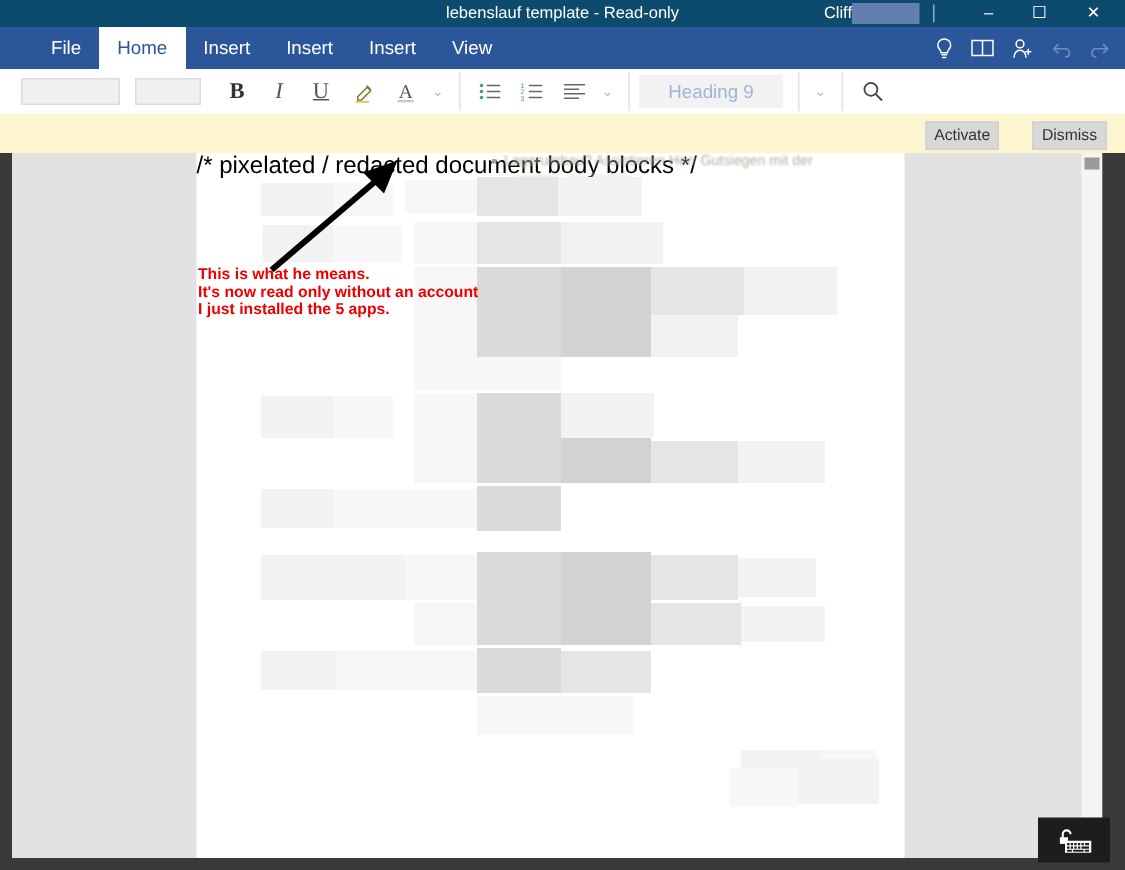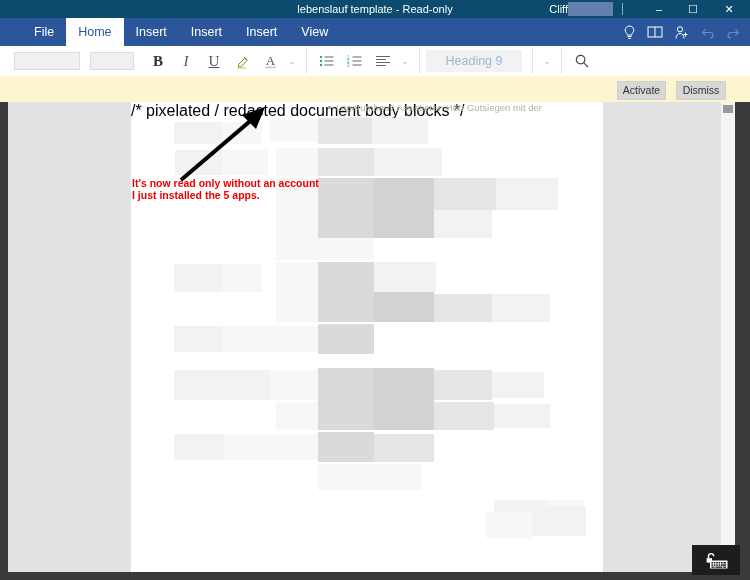--- a/index.html
+++ b/index.html
@@ -105,21 +105,21 @@
   .notify-text{
     position:absolute;left:17px;top:0;height:26px;line-height:26px;
     font-size:11px;color:#3b3b3b;white-space:nowrap;
   }
   .notify-btn{
     position:absolute;top:5px;height:17px;line-height:17px;
     background:#d8d8d8;border:1px solid #cfcfcf;
     font-size:10.5px;color:#333;text-align:center;cursor:default;
   }
   .notify-activate{right:84px;width:47px;}
-  .notify-dismiss{right:24px;width:48px;}
+  .notify-dismiss{right:12px;width:48px;}
 
   
   .workspace{
     position:absolute;left:0;top:102px;width:750px;height:470px;
     background:#3a3a3a;
   }
   .canvas{
     position:absolute;left:8px;top:0;width:727px;height:470px;
     background:#e2e2e2;overflow:hidden;
   }
@@ -390,20 +390,21 @@
       </div>
 
       <div class="annot-arrow">
         <svg width="110" height="90" viewBox="0 0 110 90">
           <line x1="13" y1="78" x2="88" y2="14" stroke="#000000" stroke-width="4"></line>
           <polygon points="97,5 74,13 88,27" fill="#000000"></polygon>
         </svg>
       </div>
 
       <div class="annot-text">
+        <div>This is what he means.</div>
         <div>It's now read only without an account</div>
         <div>I just installed the 5 apps.</div>
       </div>
 
       <div class="scrolltrack">
         <div class="scroll-mark"></div>
       </div>
     </div>
   </div>
 

